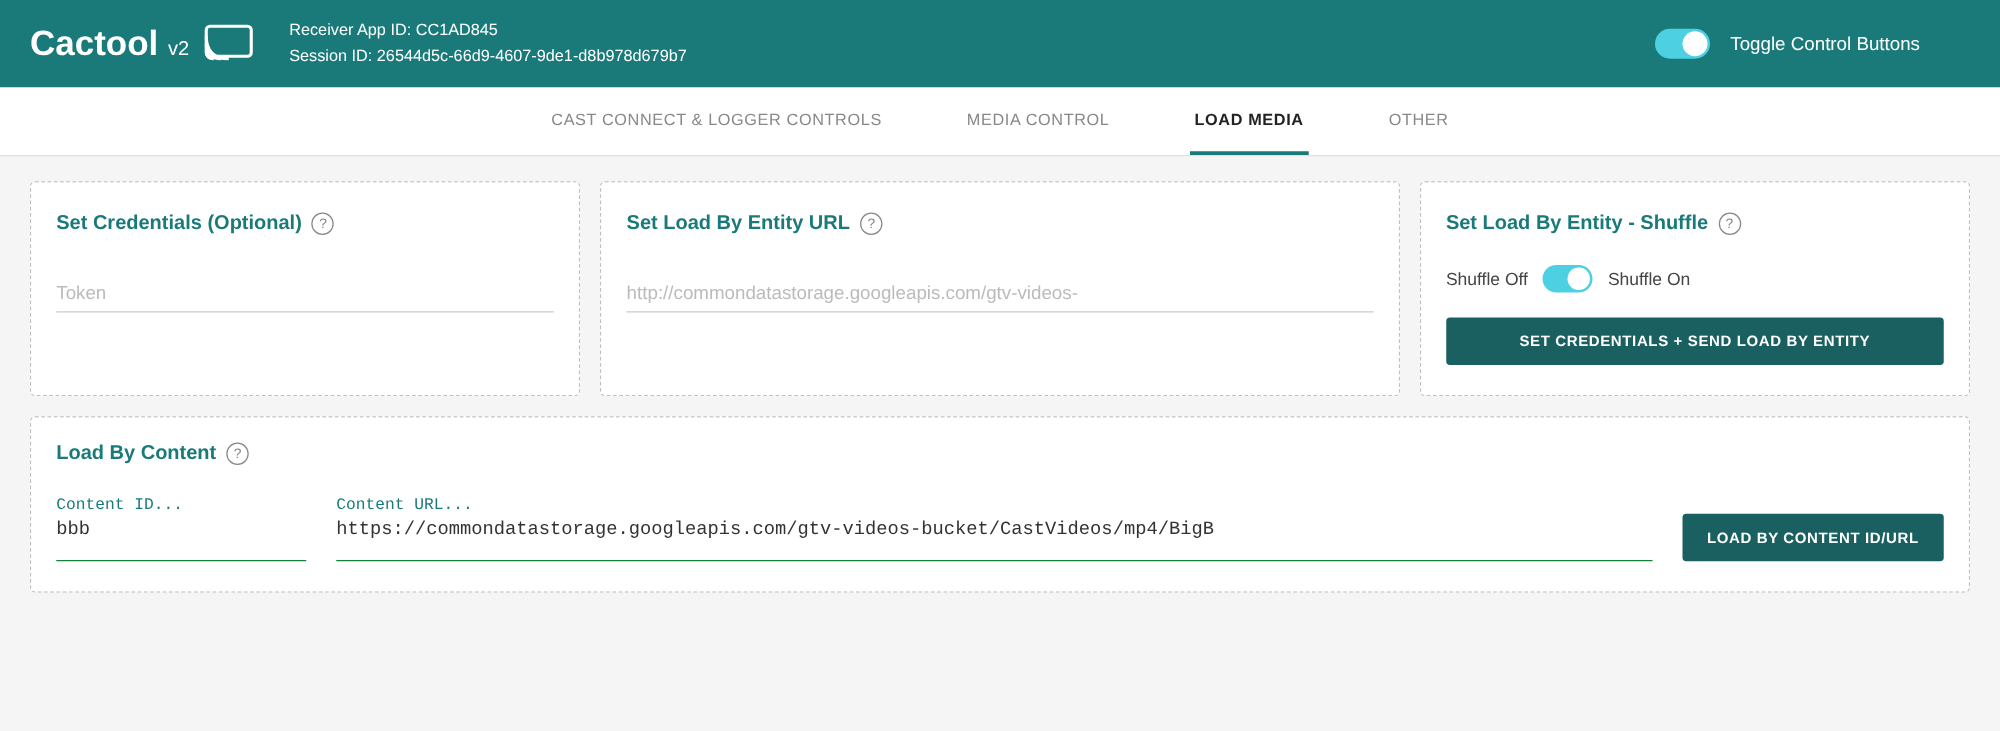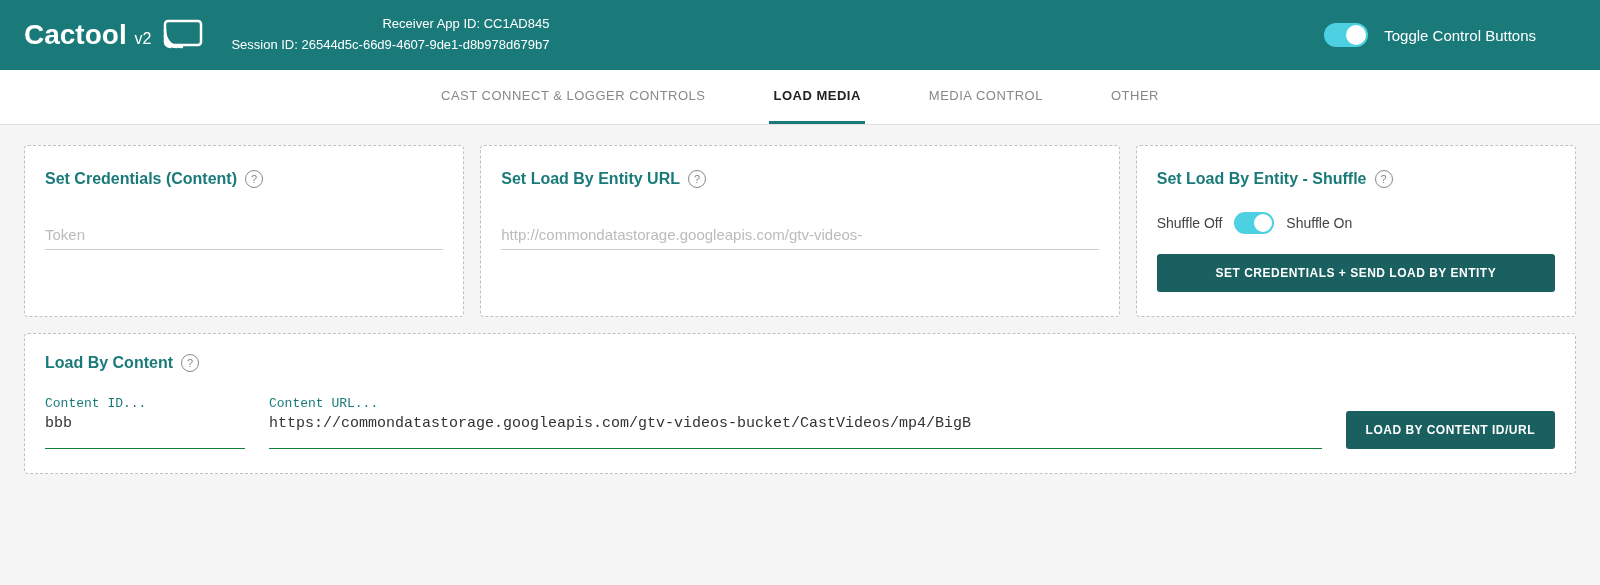--- a/index.html
+++ b/index.html
@@ -5,21 +5,20 @@
     * { box-sizing: border-box; margin: 0; padding: 0; }
     body { font-family: Arial, sans-serif; background: #f5f5f5; min-width: 1600px; }
 
     
     .header {
       background: #1a7a7a;
       display: flex;
       align-items: center;
       padding: 0 24px;
       height: 70px;
-      text-align: right;
     }
     .header-logo {
       display: flex;
       align-items: center;
       gap: 12px;
       margin-right: auto;
     }
     .logo-text {
       color: white;
       font-size: 28px;
@@ -280,32 +279,32 @@
 
   <div class="toggle-area">
     <div class="toggle-switch"></div>
     <span class="toggle-label">Toggle Control Buttons</span>
   </div>
 
 </div>
 
 <div class="nav-tabs">
   <div class="nav-tab">CAST CONNECT &amp; LOGGER CONTROLS</div>
+  <div class="nav-tab">MEDIA CONTROL</div>
   <div class="nav-tab active">LOAD MEDIA</div>
-  <div class="nav-tab">MEDIA CONTROL</div>
   <div class="nav-tab">OTHER</div>
 </div>
 
 <div class="main">
 
   <div class="cards-row">
 
     <div class="card card-left">
       <div class="card-title">
-        <span>Set Credentials (Content)</span>
+        <span>Set Credentials (Optional)</span>
         <span class="help-icon">?</span>
       </div>
       <input class="card-input" type="text" placeholder="Token" style="">
     </div>
 
     <div class="card card-mid">
       <div class="card-title">
         <span>Set Load By Entity URL</span>
         <span class="help-icon">?</span>
       </div>

